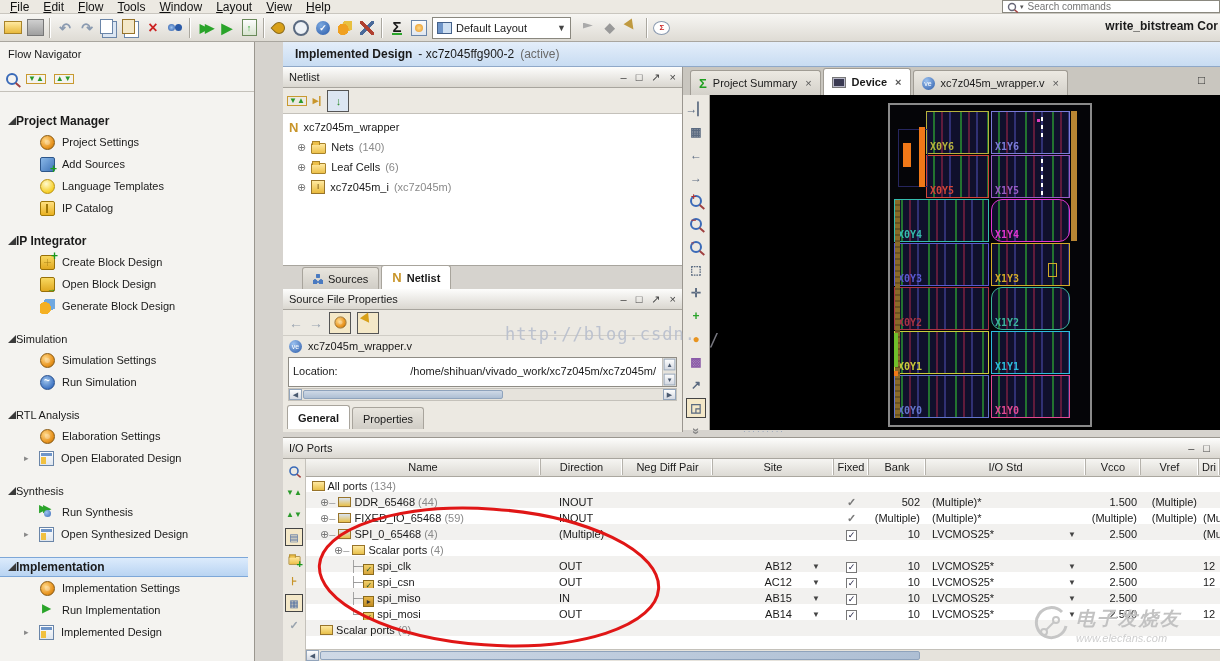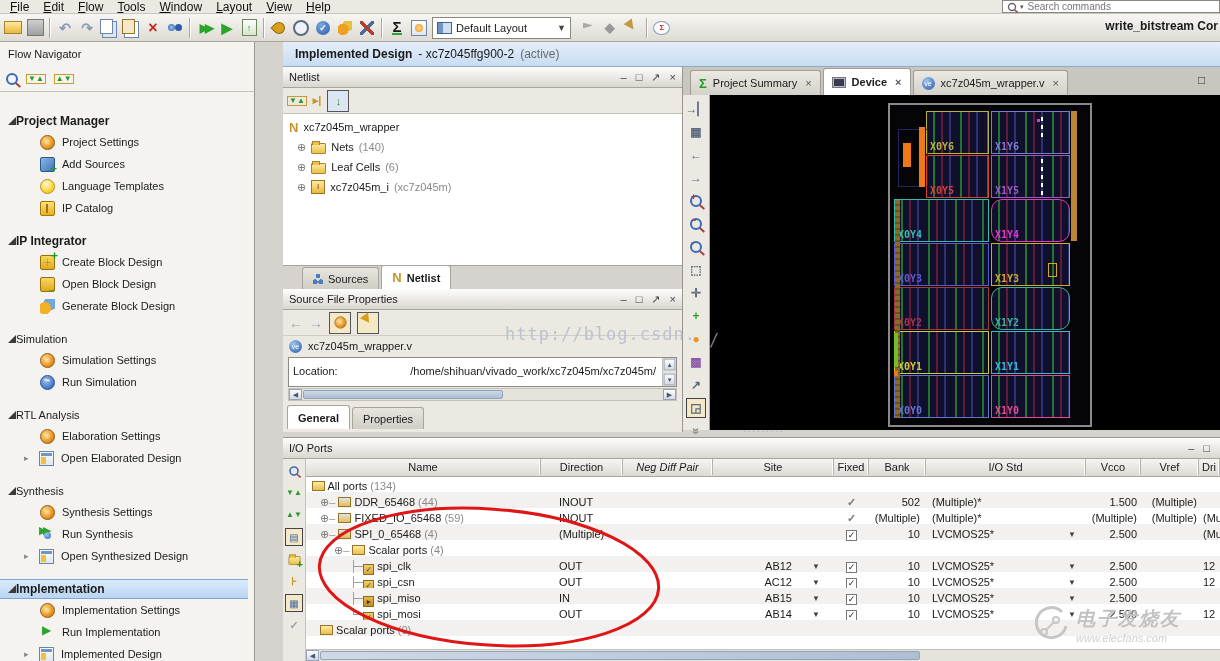--- a/index.html
+++ b/index.html
@@ -317,24 +317,20 @@
         <div class="fn-item">
           <span class="exp">▸</span>
           <span class="fi window"></span>
           <span>Open Elaborated Design</span>
         </div>
         <div class="fn-sect">
           <span class="sect-tri"></span>
           <span class="lbl">Synthesis</span>
         </div>
         <div class="fn-item">
-          <span class="fi gear"></span>
-          <span>Synthesis Settings</span>
-        </div>
-        <div class="fn-item">
           <span class="fi runsyn"></span>
           <span>Run Synthesis</span>
         </div>
         <div class="fn-item">
           <span class="exp">▸</span>
           <span class="fi window"></span>
           <span>Open Synthesized Design</span>
         </div>
         <div class="fn-sect selected">
           <span class="sect-tri"></span>
@@ -603,21 +599,21 @@
           <span style="color:#4a6aa0;font-size:10px;">▦</span>
         </div>
         <div class="iosi">
           <span style="color:#9aa4ae;font-weight:bold;">✓</span>
         </div>
       </div>
     <div id="io-table">
       <div id="io-head">
           <div class="hcell" style="left: 0px; width: 235px;">Name</div>
           <div class="hcell" style="left: 235px; width: 82px;">Direction</div>
-          <div class="hcell" style="left: 317px; width: 90px; font-style: italic;">Neg Diff Pair</div>
+          <div class="hcell" style="left: 317px; width: 90px;">Neg Diff Pair</div>
           <div class="hcell" style="left: 407px; width: 121px;">Site</div>
           <div class="hcell" style="left: 528px; width: 35px;">Fixed</div>
           <div class="hcell" style="left: 563px; width: 57px;">Bank</div>
           <div class="hcell" style="left: 620px; width: 160px;">I/O Std</div>
           <div class="hcell" style="left: 780px; width: 55px;">Vcco</div>
           <div class="hcell" style="left: 835px; width: 58px;">Vref</div>
           <div class="hcell" style="left: 893px; width: 21px;">Dri</div>
         </div>
       <div id="io-body">
           <div class="iorow" style="top: 17px;">

